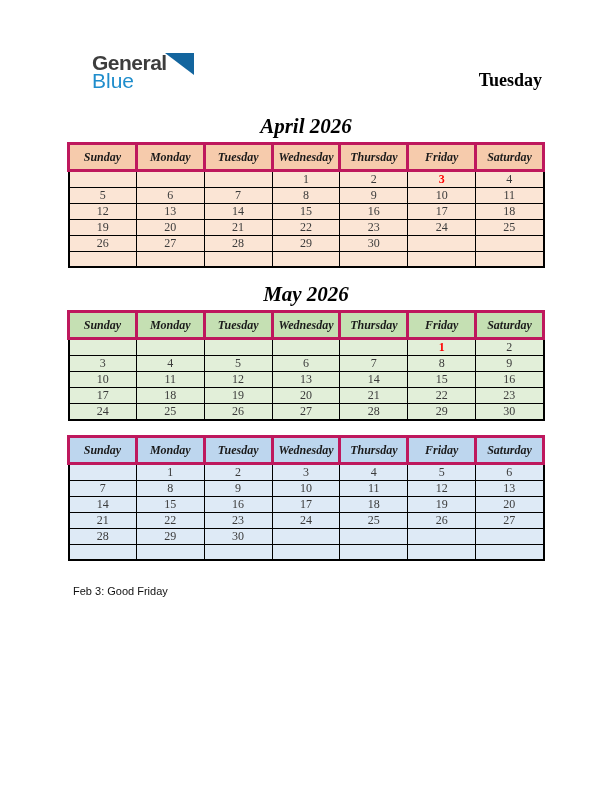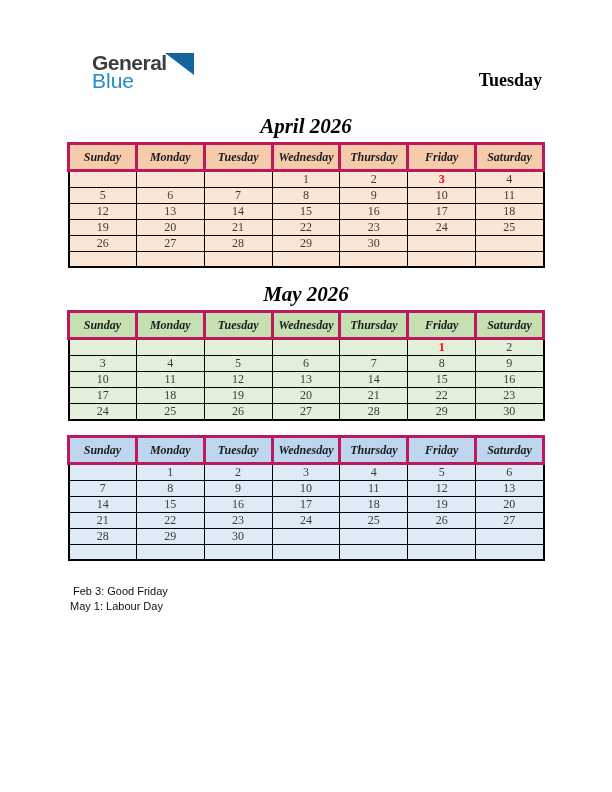--- a/index.html
+++ b/index.html
@@ -282,16 +282,15 @@
             <td></td>
             <td></td>
             <td></td>
           </tr>
         </tbody>
       </table>
   </section>
 
   <div class="notes">
     <div class="note note-first">Feb 3: Good Friday</div>
-    <div class="note">May 1: Labour Day</div>
   </div>
 
 </div>
 
 </body></html>

